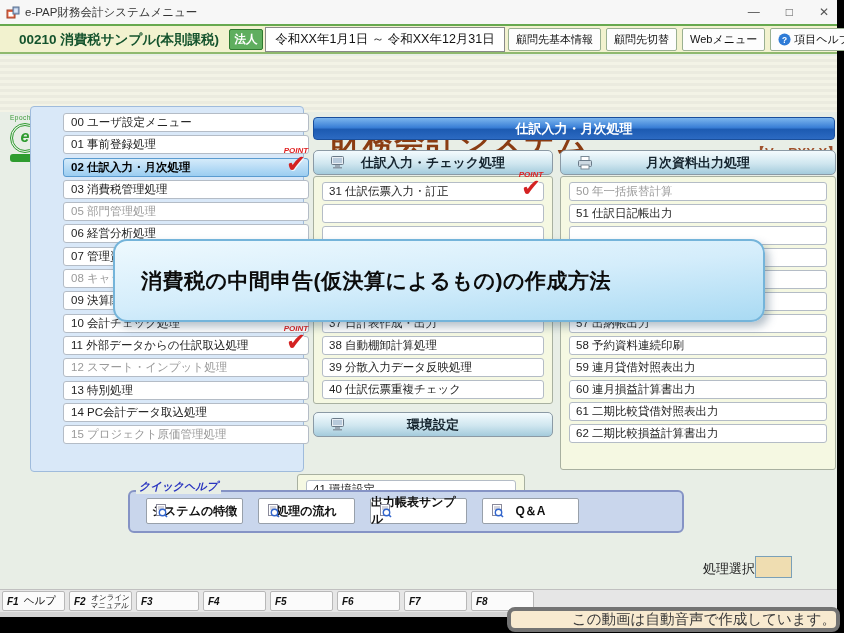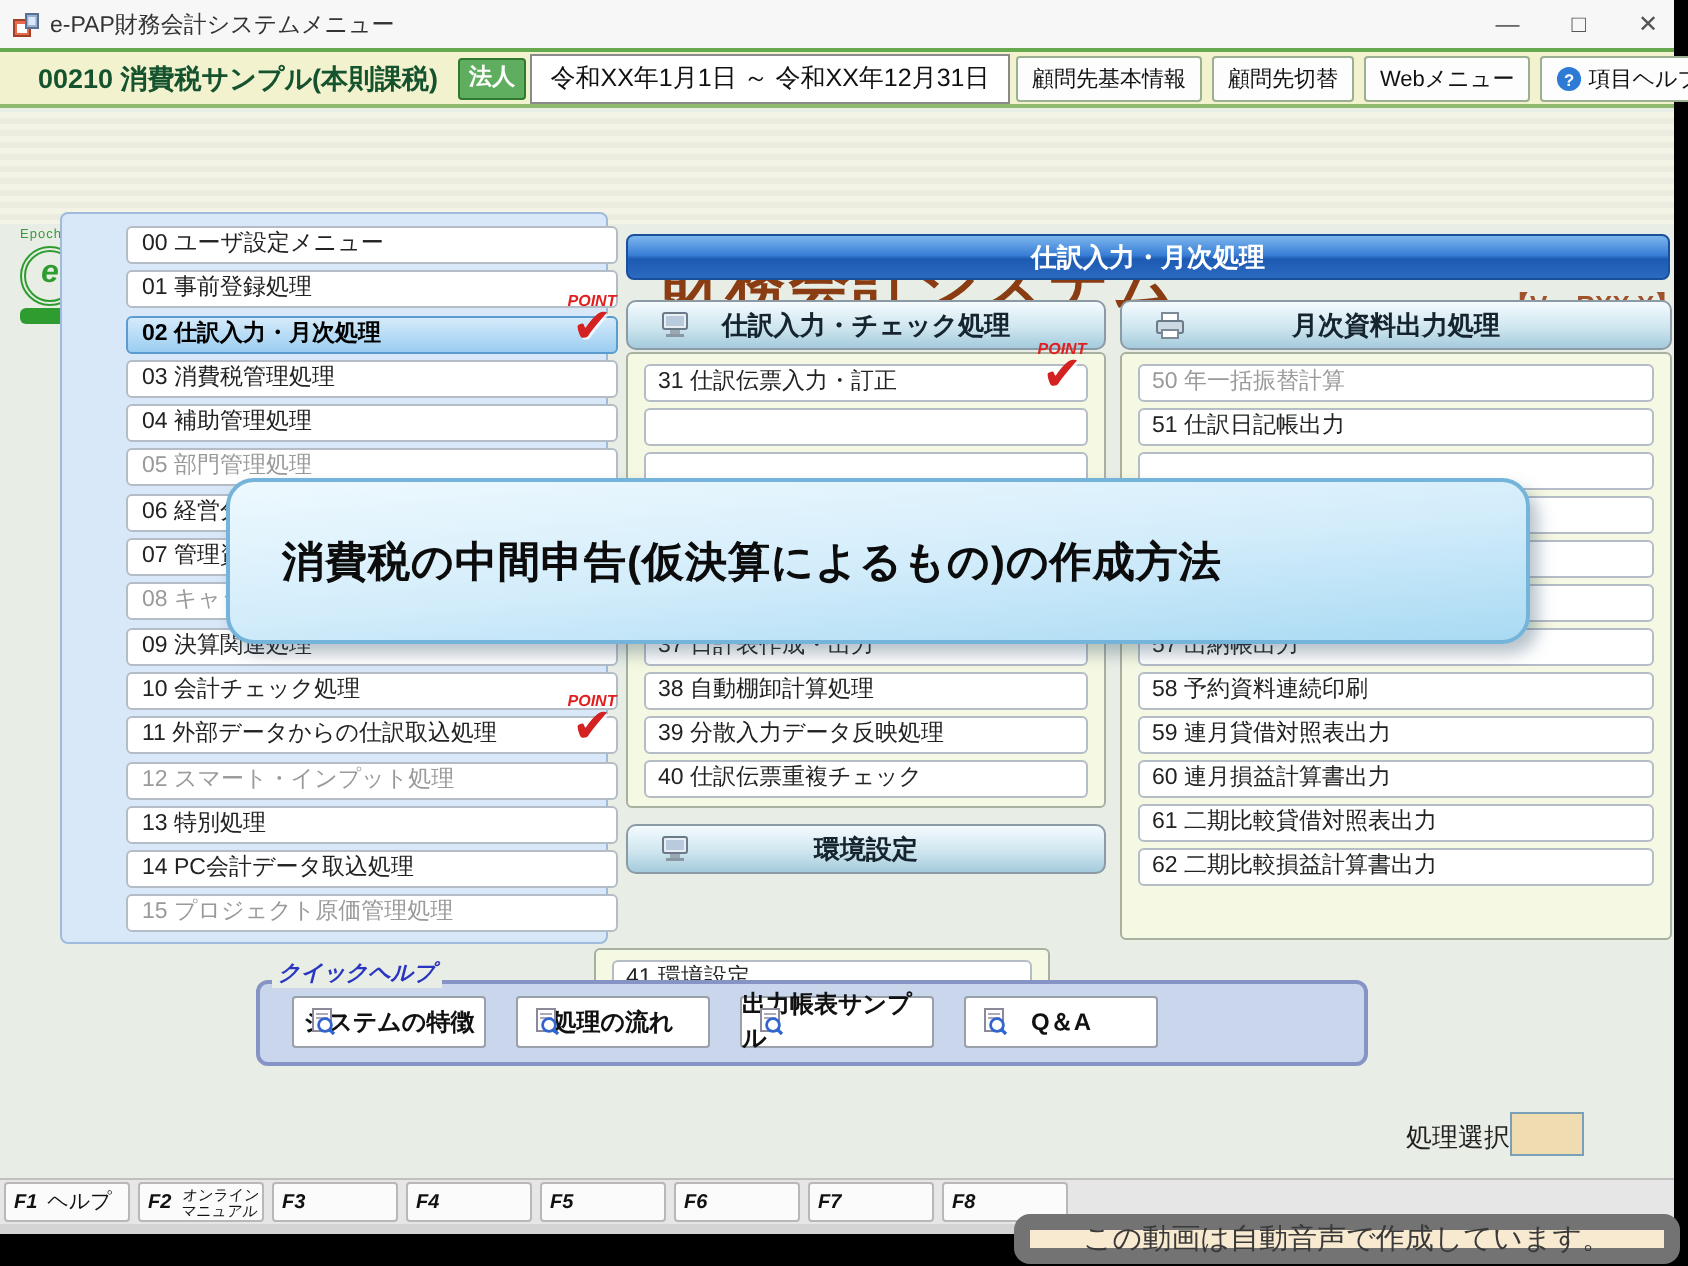--- a/index.html
+++ b/index.html
@@ -104,22 +104,22 @@
   
   .fbar{position:absolute;left:0;top:589px;width:837px;height:23px;background:#e6e6e6;border-top:1px solid #c0c0c0;box-sizing:border-box;}
   .fkey{position:absolute;top:1px;width:63px;height:20px;background:#fbfbfb;border:1px solid #b8b8b8;border-radius:2px;
       display:flex;align-items:center;box-sizing:border-box;padding-left:4px;gap:5px;}
   .fkey .k{font-size:10px;font-weight:bold;font-style:italic;color:#111;}
   .fkey .l{font-size:10.5px;color:#111;white-space:nowrap;}
   .fkey .l2{display:flex;flex-direction:column;font-size:7.5px;line-height:7.5px;color:#111;transform:skewX(-6deg);}
   .understrip{position:absolute;left:0;top:612px;width:837px;height:5px;background:#d4d4d4;}
 
   
-  .note{position:absolute;left:507px;top:607px;width:333px;height:25px;background:#f8ead0;border:8px solid #737373;
-      border-radius:8px;z-index:30;display:flex;align-items:center;justify-content:center;
+  .note{position:absolute;left:507px;top:607px;width:333px;height:25px;background:#f8ead0;border:4px solid #737373;
+      border-radius:8px;z-index:30;display:flex;align-items:center;justify-content:flex-end;
       font-size:14.5px;color:#3a3a3a;box-sizing:border-box;}
 </style>
 </head>
 <body>
 
 <div class="win">
   <div class="content">
 
     <div class="titlebar">
       <span class="ticon">
@@ -187,21 +187,20 @@
     <div class="sidebar">
       <div class="menu-item">00 ユーザ設定メニュー</div>
       <div class="menu-item">01 事前登録処理</div>
       <div class="menu-item selected"><span>02 仕訳入力・月次処理</span>
         <span class="point-badge">
             <i class="pt">POINT</i>
             <i class="ck">✔</i>
           </span>
       </div>
       <div class="menu-item">03 消費税管理処理</div>
-      <div class="menu-item">04 補助管理処理</div>
       <div class="menu-item disabled">05 部門管理処理</div>
       <div class="menu-item">06 経営分析処理</div>
       <div class="menu-item">07 管理資料処理</div>
       <div class="menu-item disabled">08 キャッシュ・フロー</div>
       <div class="menu-item">09 決算関連処理</div>
       <div class="menu-item">10 会計チェック処理</div>
       <div class="menu-item"><span>11 外部データからの仕訳取込処理</span>
         <span class="point-badge">
             <i class="pt">POINT</i>
             <i class="ck">✔</i>

